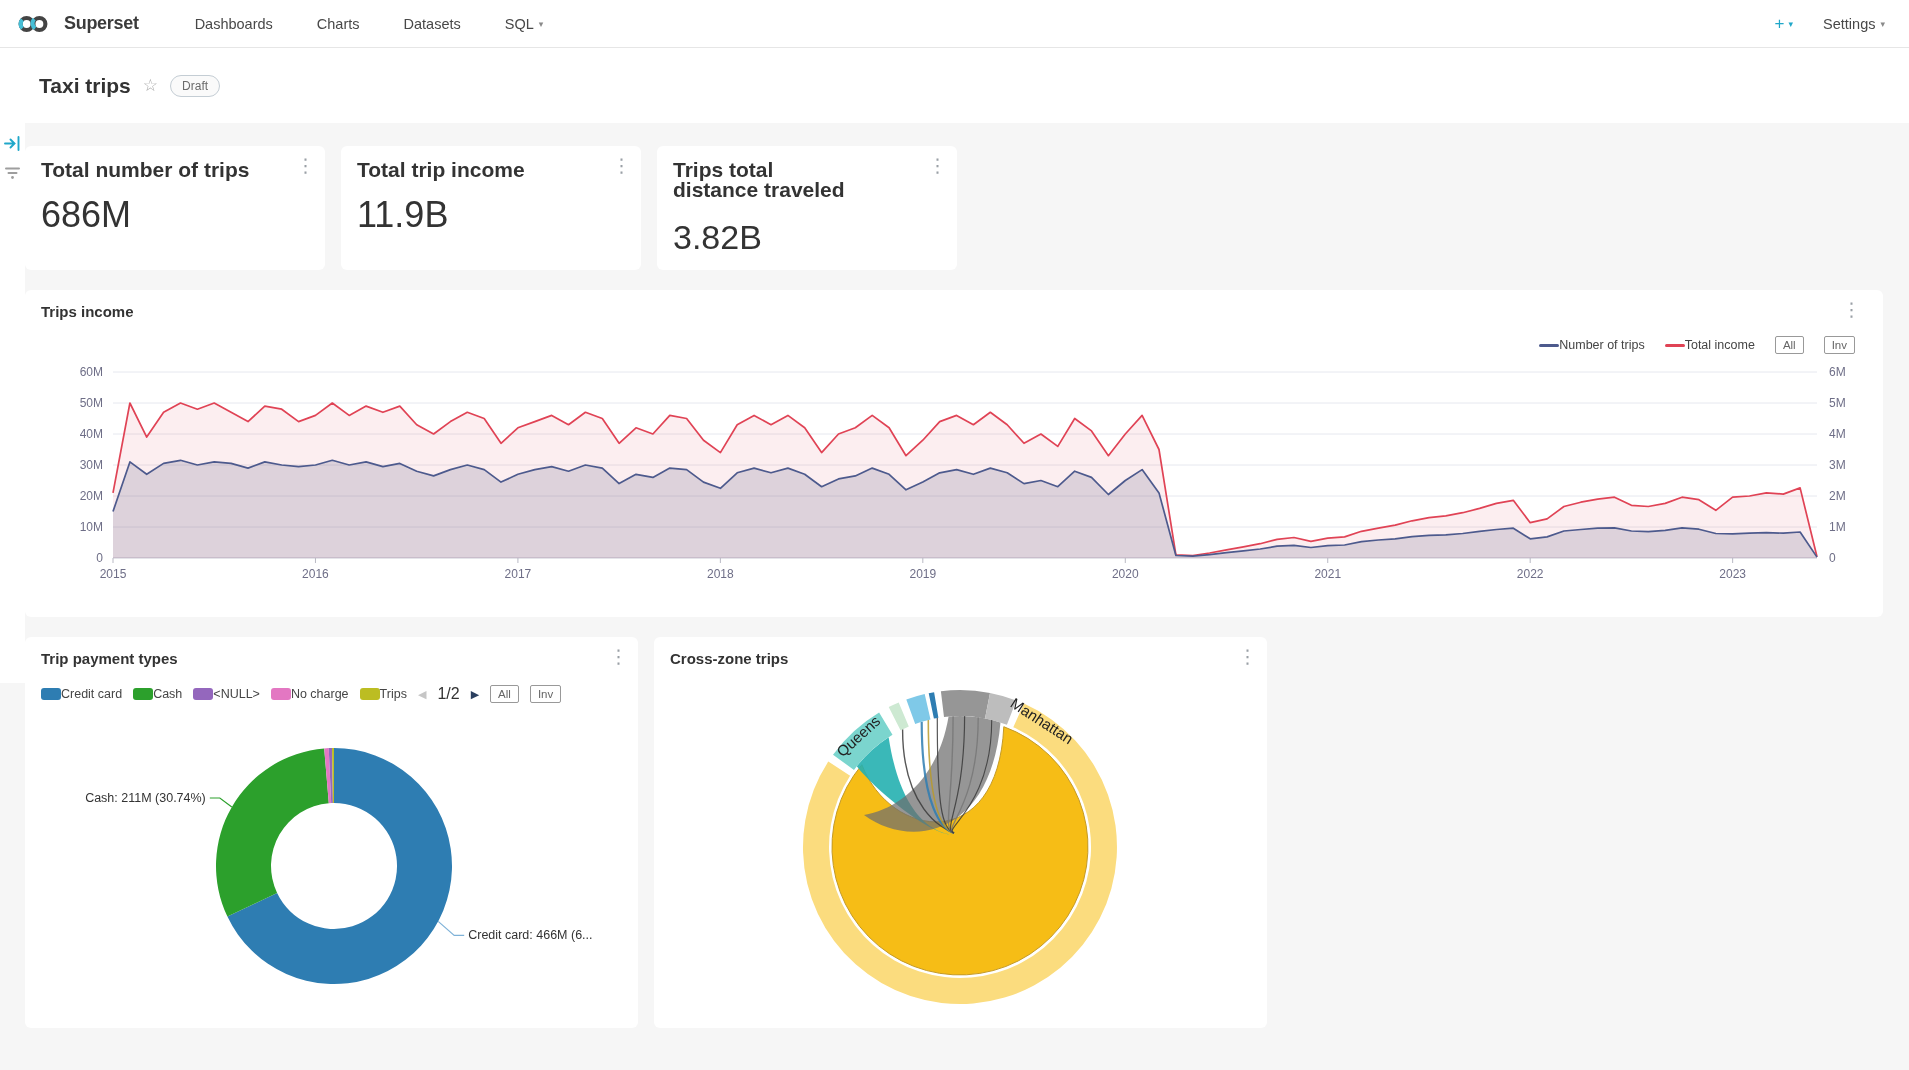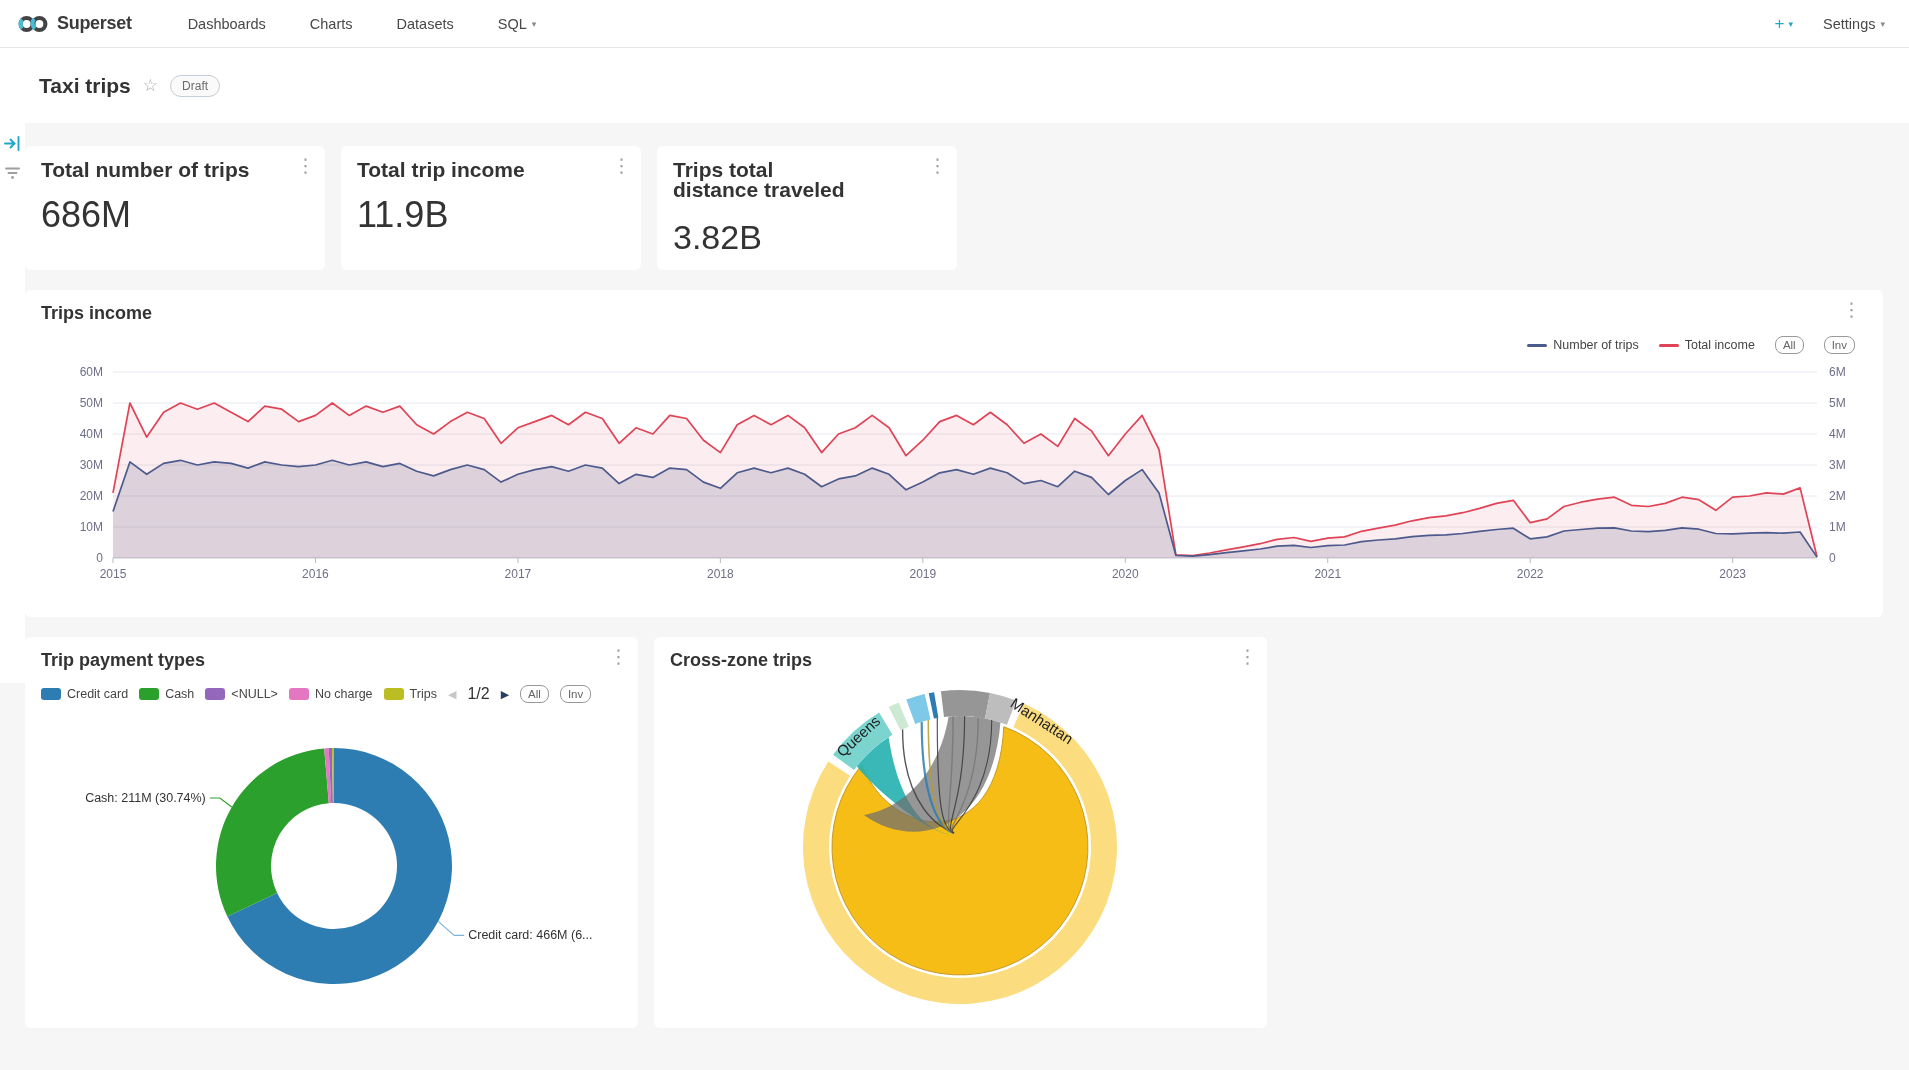--- a/index.html
+++ b/index.html
@@ -3,21 +3,21 @@
 <meta charset="utf-8">
 <style>
   * { margin:0; padding:0; box-sizing:border-box; }
   html,body { width:1909px; height:1070px; overflow:hidden; background:#F6F6F6;
               font-family:"Liberation Sans", sans-serif; color:#333; }
   .abs { position:absolute; }
 
   
   #nav { position:absolute; left:0; top:0; width:1909px; height:48px; background:#fff;
          border-bottom:1px solid #E6E6E6; display:flex; align-items:center; z-index:5; }
-  #brand { display:flex; align-items:center; gap:9px; padding-left:18px; }
+  #brand { display:flex; align-items:center; gap:16px; padding-left:18px; }
   #brand .brand-name { font-size:18px; font-weight:700; color:#3b3b3b; letter-spacing:-0.3px; }
   #nav-menu { display:flex; align-items:center; gap:44px; margin-left:56px; }
   .nav-item { font-size:14.5px; color:#484848; cursor:pointer; display:flex; align-items:center; gap:5px; }
   .caret { font-size:9px; color:#8a8a8a; }
   #nav-right { margin-left:auto; display:flex; align-items:center; gap:30px; padding-right:24px; }
   #plus-btn { color:#20A7C9; font-size:17px; font-weight:400; display:flex; align-items:center; gap:4px; cursor:pointer; }
   #plus-btn .caret { color:#20A7C9; }
 
   
   #header { position:absolute; left:0; top:48px; width:1909px; height:75px; background:#fff;
@@ -33,31 +33,31 @@
               color:#17829D; font-size:15px; font-weight:700; line-height:33px; text-align:center; cursor:pointer; }
 
   
   #content { position:absolute; left:0; top:123px; width:1909px; height:947px; background:#F6F6F6; }
   #filter-strip { position:absolute; left:0; top:0; width:25px; height:560px; background:#fff; }
   #filter-strip svg { display:block; margin:12px auto 14px; cursor:pointer; }
 
   .card { position:absolute; background:#fff; border-radius:6px; }
   .kebab { position:absolute; top:10px; right:10px; font-size:19px; color:#9AA0A6; cursor:pointer;
            line-height:20px; }
-  .panel-title { position:absolute; left:16px; top:13px; font-size:18px; font-weight:700; color:#333; }
+  .panel-title { position:absolute; left:16px; top:13px; font-size:15px; font-weight:700; color:#333; }
 
   .kpi-title { position:absolute; left:16px; top:14px; font-size:21px; font-weight:700; color:#333;
                line-height:20px; width:230px; }
   .kpi-value { position:absolute; left:16px; font-size:36px; font-weight:500; color:#333; }
 
-  .pill { border:1px solid #999; border-radius:8px; background:#fff; color:#666;
+  .pill { border:1px solid #999; border-radius:2px; background:#fff; color:#666;
           font-size:11.5px; line-height:16px; padding:0 7px; height:18px; cursor:pointer;
           font-family:"Liberation Sans", sans-serif; }
   .legend-row { display:flex; align-items:center; }
-  .legend-item { display:flex; align-items:center; gap:6px; font-size:12.5px; color:#454545; cursor:pointer; }
+  .legend-item { display:flex; align-items:center; font-size:12.5px; color:#454545; cursor:pointer; }
 
   #ts-legend { position:absolute; top:46px; right:28px; gap:20px; }
   .line-swatch { width:20px; height:3px; border-radius:2px; }
 
   #pay-legend { position:absolute; left:16px; top:48px; right:10px; gap:11px; white-space:nowrap; }
   .box-swatch { width:20px; height:12px; border-radius:3px; }
   .pg-arrow { font-size:11px; cursor:pointer; }
   #pay-page { font-size:16px; color:#333; }
 
   text { font-family:"Liberation Sans", sans-serif; }

